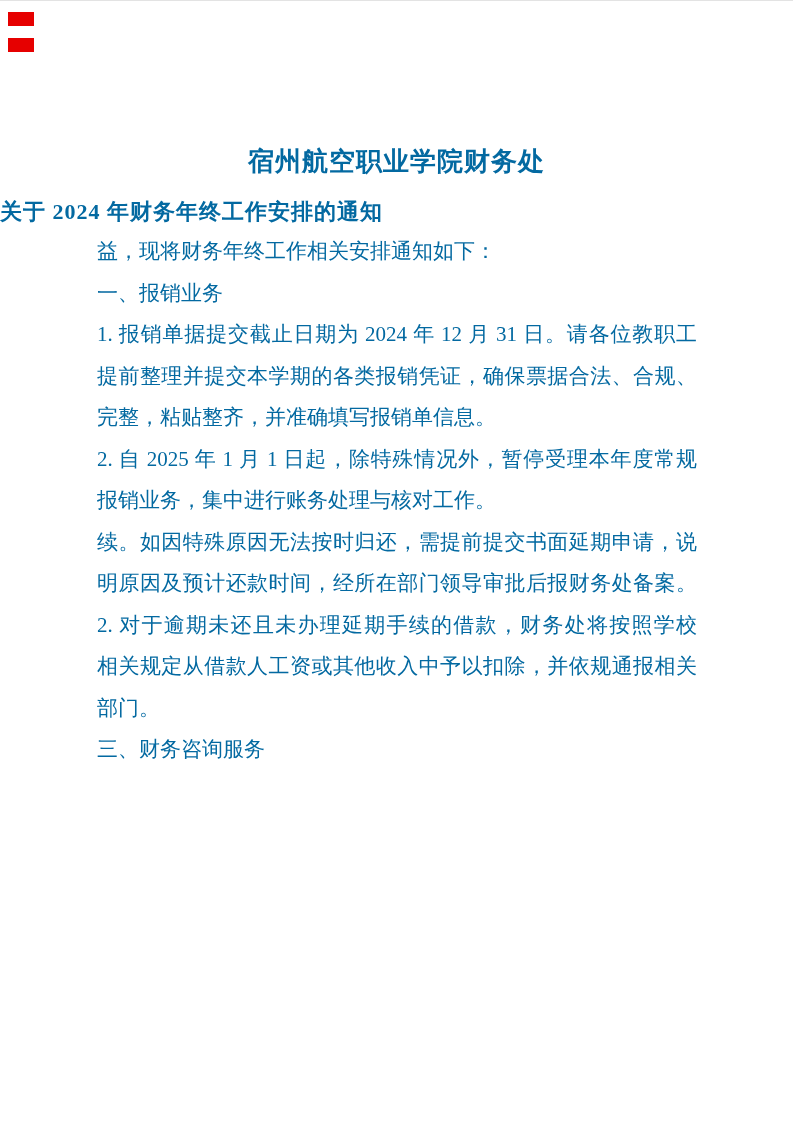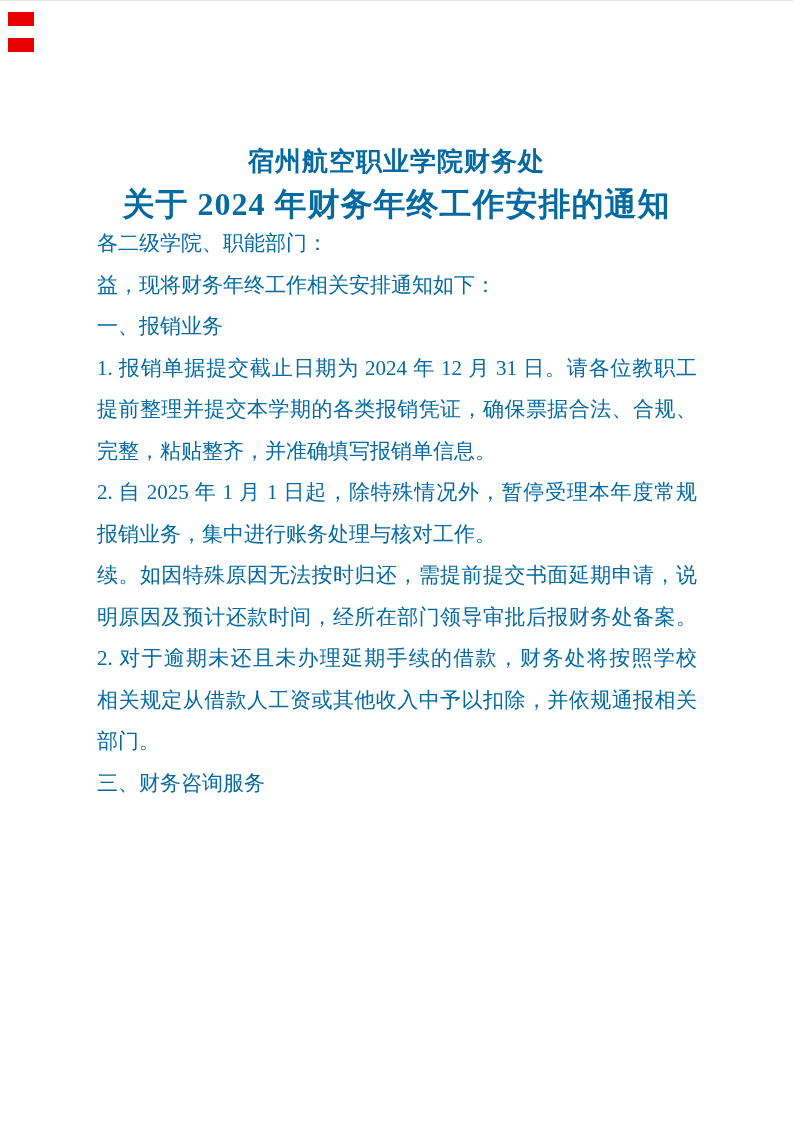--- a/index.html
+++ b/index.html
@@ -30,25 +30,24 @@
   .doc-title {
     margin: 0;
     padding-top: 146px;
     font-size: 26px;
     line-height: 30px;
     font-weight: 700;
     text-align: center;
     letter-spacing: 1px;
   }
   .doc-subtitle {
-    margin: 10px 0 0 0;
-    font-size: 32px;
+    margin: 18px 0 0 0;
+    font-size: 22px;
     line-height: 34px;
     font-weight: 700;
-    text-align: center;
     letter-spacing: 1px;
   }
   .doc-body {
     width: 600px;
     margin: 2px 0 0 97px;
     font-size: 21px;
   }
   .line {
     line-height: 41.5px;
     white-space: nowrap;
@@ -74,21 +73,20 @@
   <div class="corner-marks">
     <div class="mark m1" style="background: rgb(230, 0, 0);"></div>
     <div class="mark m2" style="background: rgb(230, 0, 0);"></div>
   </div>
 
   <h1 class="doc-title">宿州航空职业学院财务处</h1>
 
   <h2 class="doc-subtitle">关于 2024 年财务年终工作安排的通知</h2>
 
   <div class="doc-body" id="doc-body">
-      <div class="line">各二级学院、职能部门：</div>
       <div class="line">益，现将财务年终工作相关安排通知如下：</div>
       <div class="line">一、报销业务</div>
       <div class="line justify">1. 报销单据提交截止日期为 2024 年 12 月 31 日。请各位教职工</div>
       <div class="line justify">提前整理并提交本学期的各类报销凭证，确保票据合法、合规、</div>
       <div class="line">完整，粘贴整齐，并准确填写报销单信息。</div>
       <div class="line justify">2. 自 2025 年 1 月 1 日起，除特殊情况外，暂停受理本年度常规</div>
       <div class="line">报销业务，集中进行账务处理与核对工作。</div>
       <div class="line justify">续。如因特殊原因无法按时归还，需提前提交书面延期申请，说</div>
       <div class="line justify">明原因及预计还款时间，经所在部门领导审批后报财务处备案。</div>
       <div class="line justify">2. 对于逾期未还且未办理延期手续的借款，财务处将按照学校</div>

